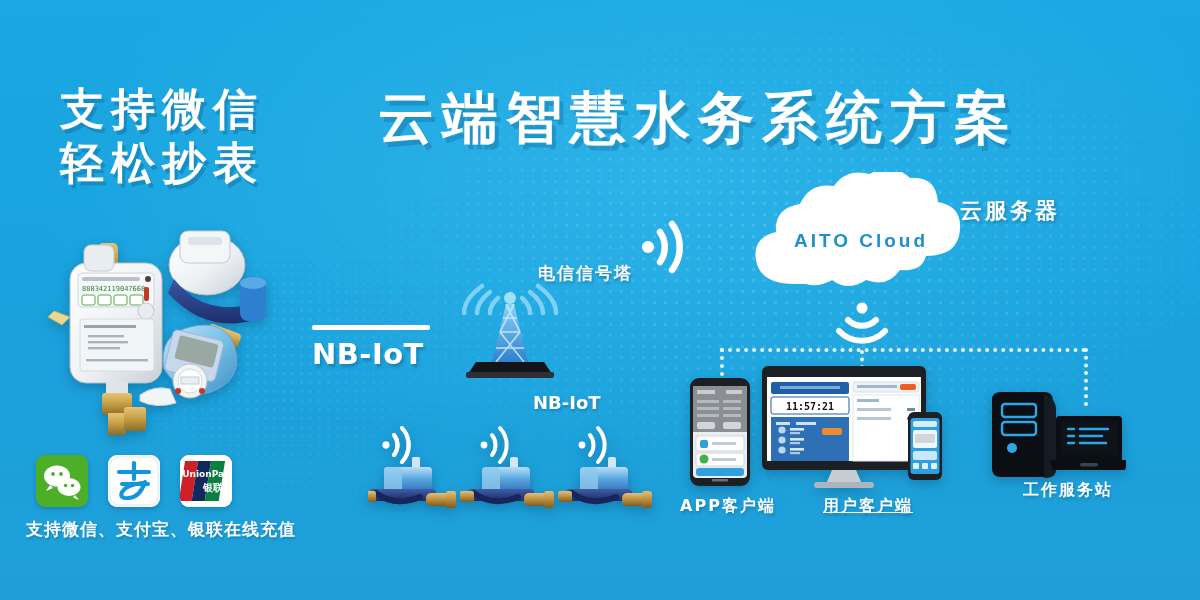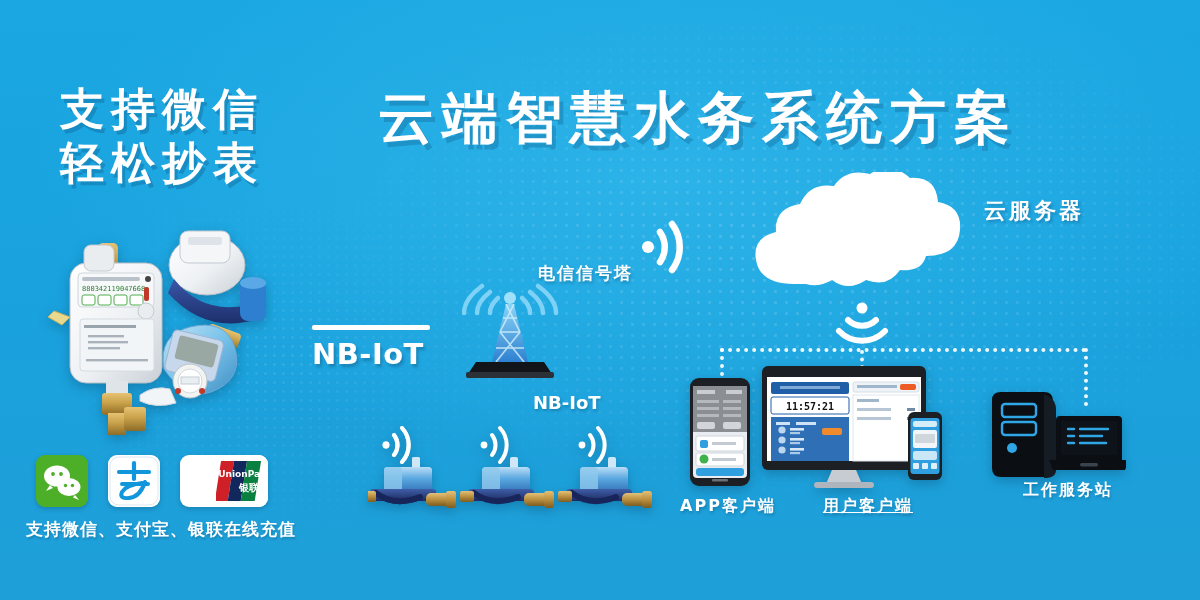--- a/index.html
+++ b/index.html
@@ -45,21 +45,21 @@
 
   
   #cloud-group{left:742px;top:172px;width:260px;height:130px;}
   .cloud-svg{position:absolute;left:0;top:0;}
   #cloud-text{
     position:absolute;left:0;top:58px;width:238px;text-align:center;
     color:#1f8fd0;font-size:19px;font-weight:bold;letter-spacing:3px;
     font-family:"Liberation Sans",sans-serif;
   }
   #cloud-label{
-    left:984px;top:196px;color:#fff;font-size:22px;font-weight:bold;
+    left:960px;top:196px;color:#fff;font-size:22px;font-weight:bold;
     letter-spacing:3px;font-family:"DejaVu Sans",sans-serif;
     text-shadow:2px 2px 3px rgba(8,70,110,.35);
   }
 
   
   #tower-label{left:538px;top:262px;color:#ffffff;font-size:17px;font-weight:bold;
     letter-spacing:2px;font-family:"DejaVu Sans",sans-serif;
     text-shadow:1px 2px 3px rgba(8,70,110,.4);}
   #tower{left:462px;top:270px;width:100px;height:110px;}
 
@@ -78,21 +78,21 @@
   #label-app{left:668px;top:496px;width:120px;}
   #label-user{left:808px;top:496px;width:120px;text-decoration:underline;}
   #label-work{left:1008px;top:480px;width:120px;}
 
   
   #pay-row{left:36px;top:455px;width:250px;display:flex;gap:20px;align-items:center;}
   .pay-icon{width:52px;height:52px;border-radius:9px;position:relative;overflow:hidden;
     box-shadow:0 2px 5px rgba(0,40,70,.25);}
   #pay-wechat{background:#4caf27;}
   #pay-alipay{background:#ffffff;}
-  #pay-union{background:#ffffff;padding-left:36px;}
+  #pay-union{background:#ffffff;}
   #pay-caption{left:26px;top:518px;width:270px;text-align:center;color:#ffffff;
     font-size:17px;font-weight:bold;letter-spacing:1px;font-family:"DejaVu Sans",sans-serif;
     text-shadow:1px 2px 2px rgba(8,70,110,.3);}
 
   
   .shadow{filter:drop-shadow(0 4px 6px rgba(0,40,70,.28));}
 
   
   .dotline-h{height:0;border-top:4px dotted #ffffff;opacity:.92;}
   .dotline-v{width:0;border-left:4px dotted #ffffff;opacity:.92;}
@@ -293,20 +293,21 @@
                q12 -18 36 -12
                q20 -14 40 4
                q26 -2 28 24
                q24 4 22 28
                q-2 26 -34 26
                q-4 16 -26 14
                q-12 18 -34 10
                q-18 12 -34 0
                q-14 8 -26 4 Z" fill="#ffffff"></path>
     </svg>
+    <div id="cloud-text">AITO Cloud</div>
   </div>
   <div class="abs" id="cloud-label">云服务器</div>
 
   <div class="abs dotline-v" style="left:860px;top:350px;height:34px;"></div>
   <div class="abs dotline-h" style="left:720px;top:348px;width:366px;"></div>
   <div class="abs dotline-v" style="left:720px;top:348px;height:36px;"></div>
   <div class="abs dotline-v" style="left:1084px;top:348px;height:58px;"></div>
 
   <div class="abs" style="left:368px;top:415px;width:300px;height:110px;">
     <svg width="300" height="110" viewBox="0 0 300 110" class="shadow">

